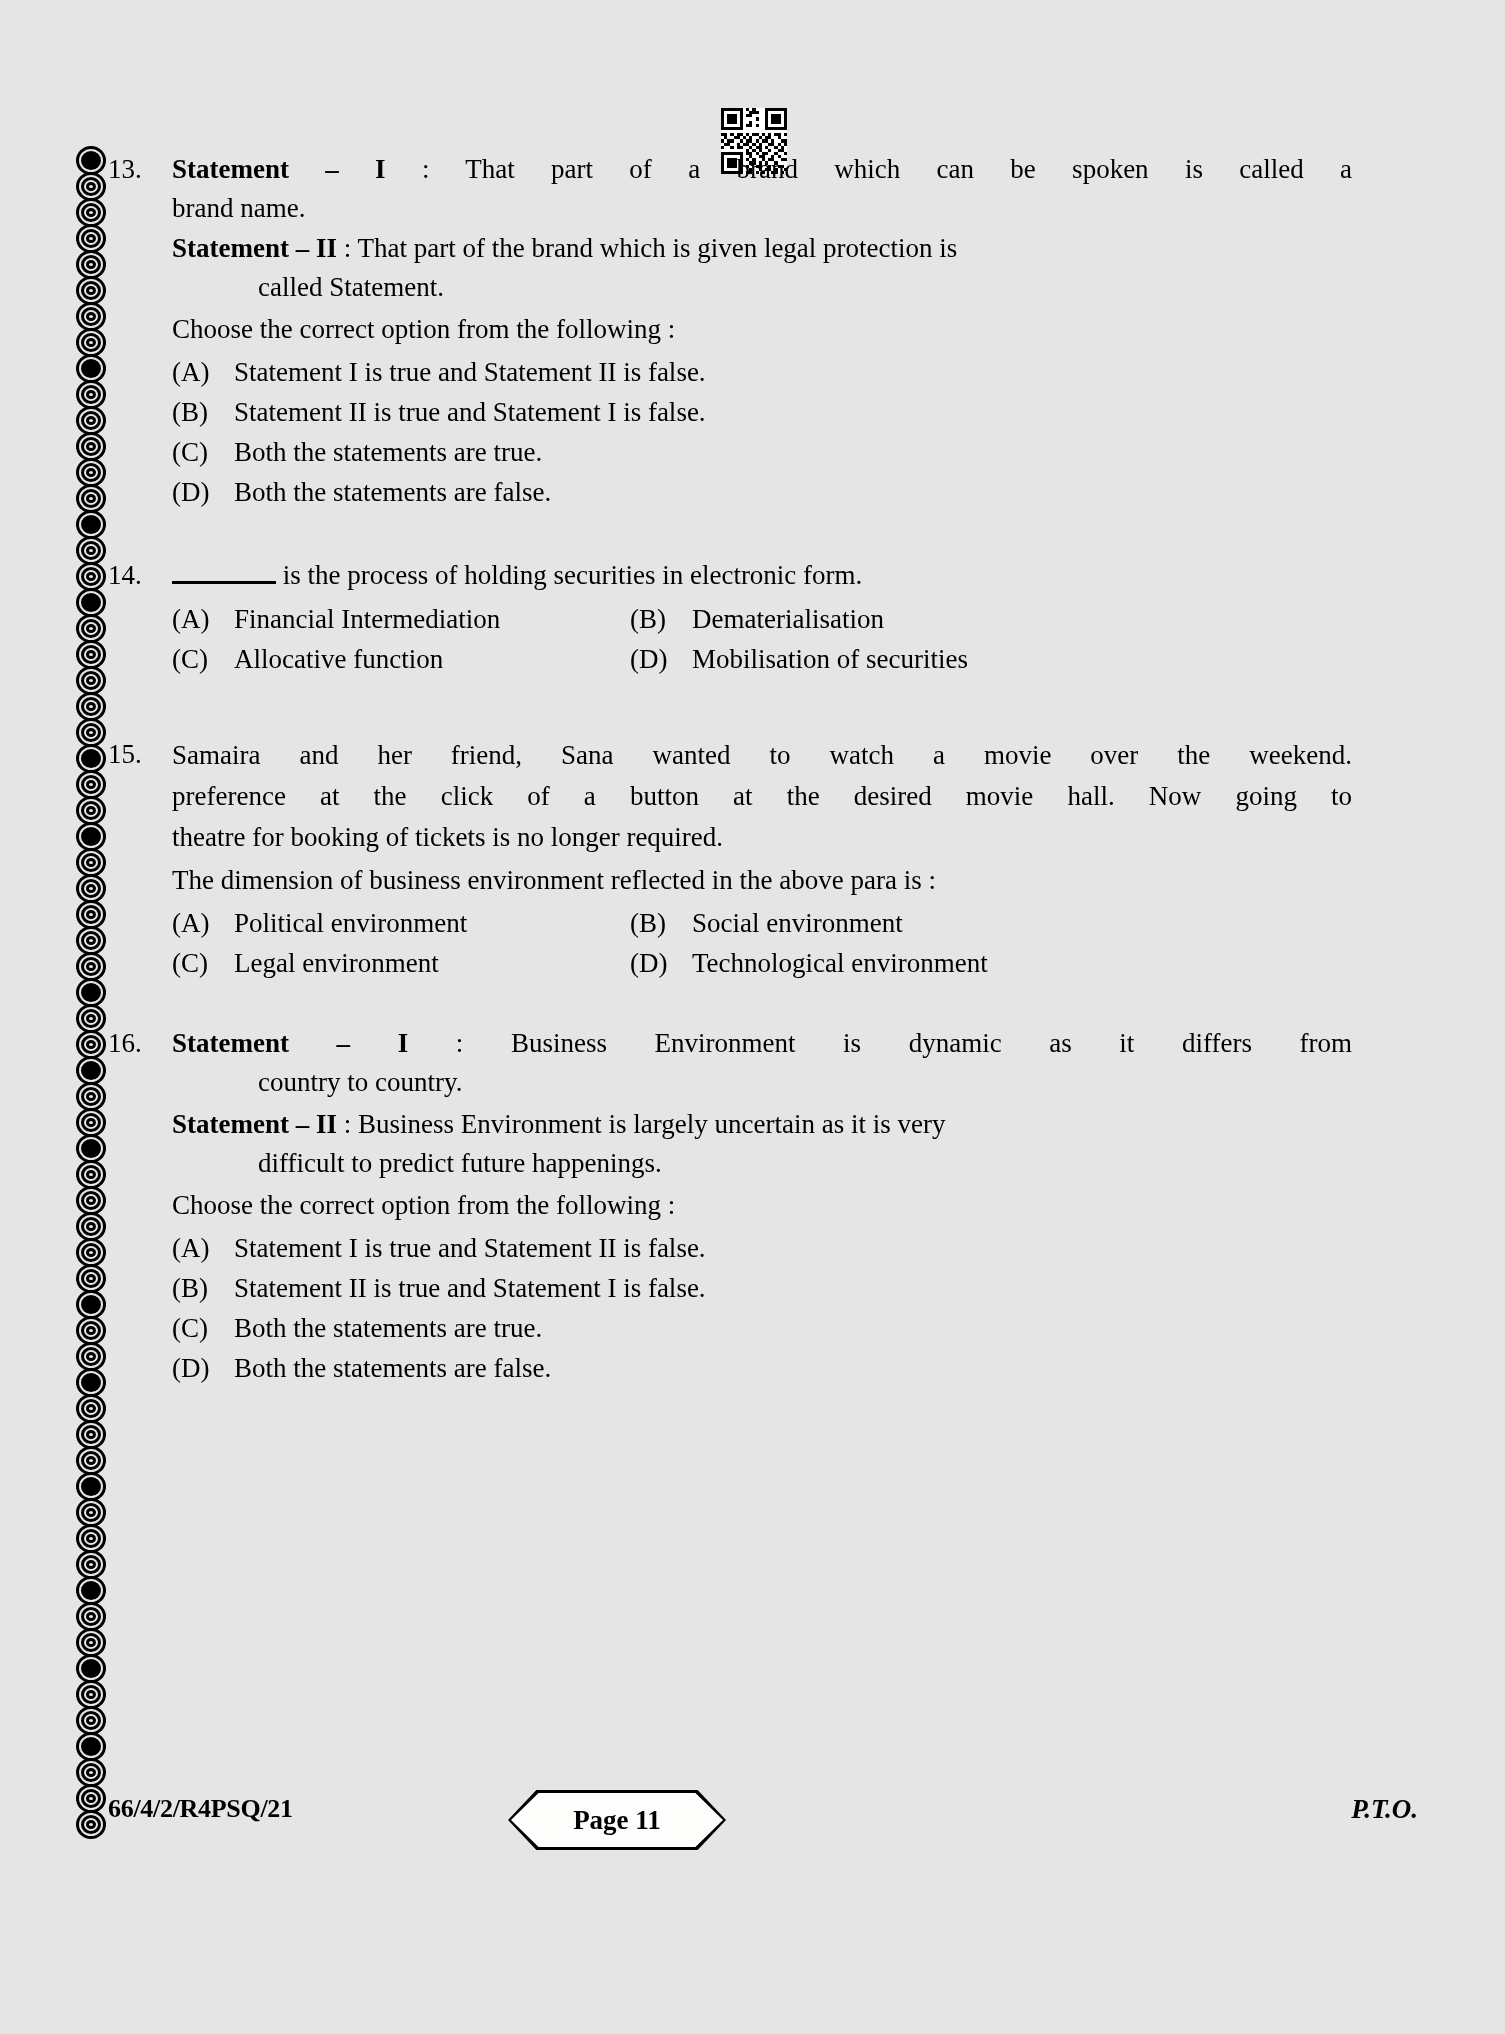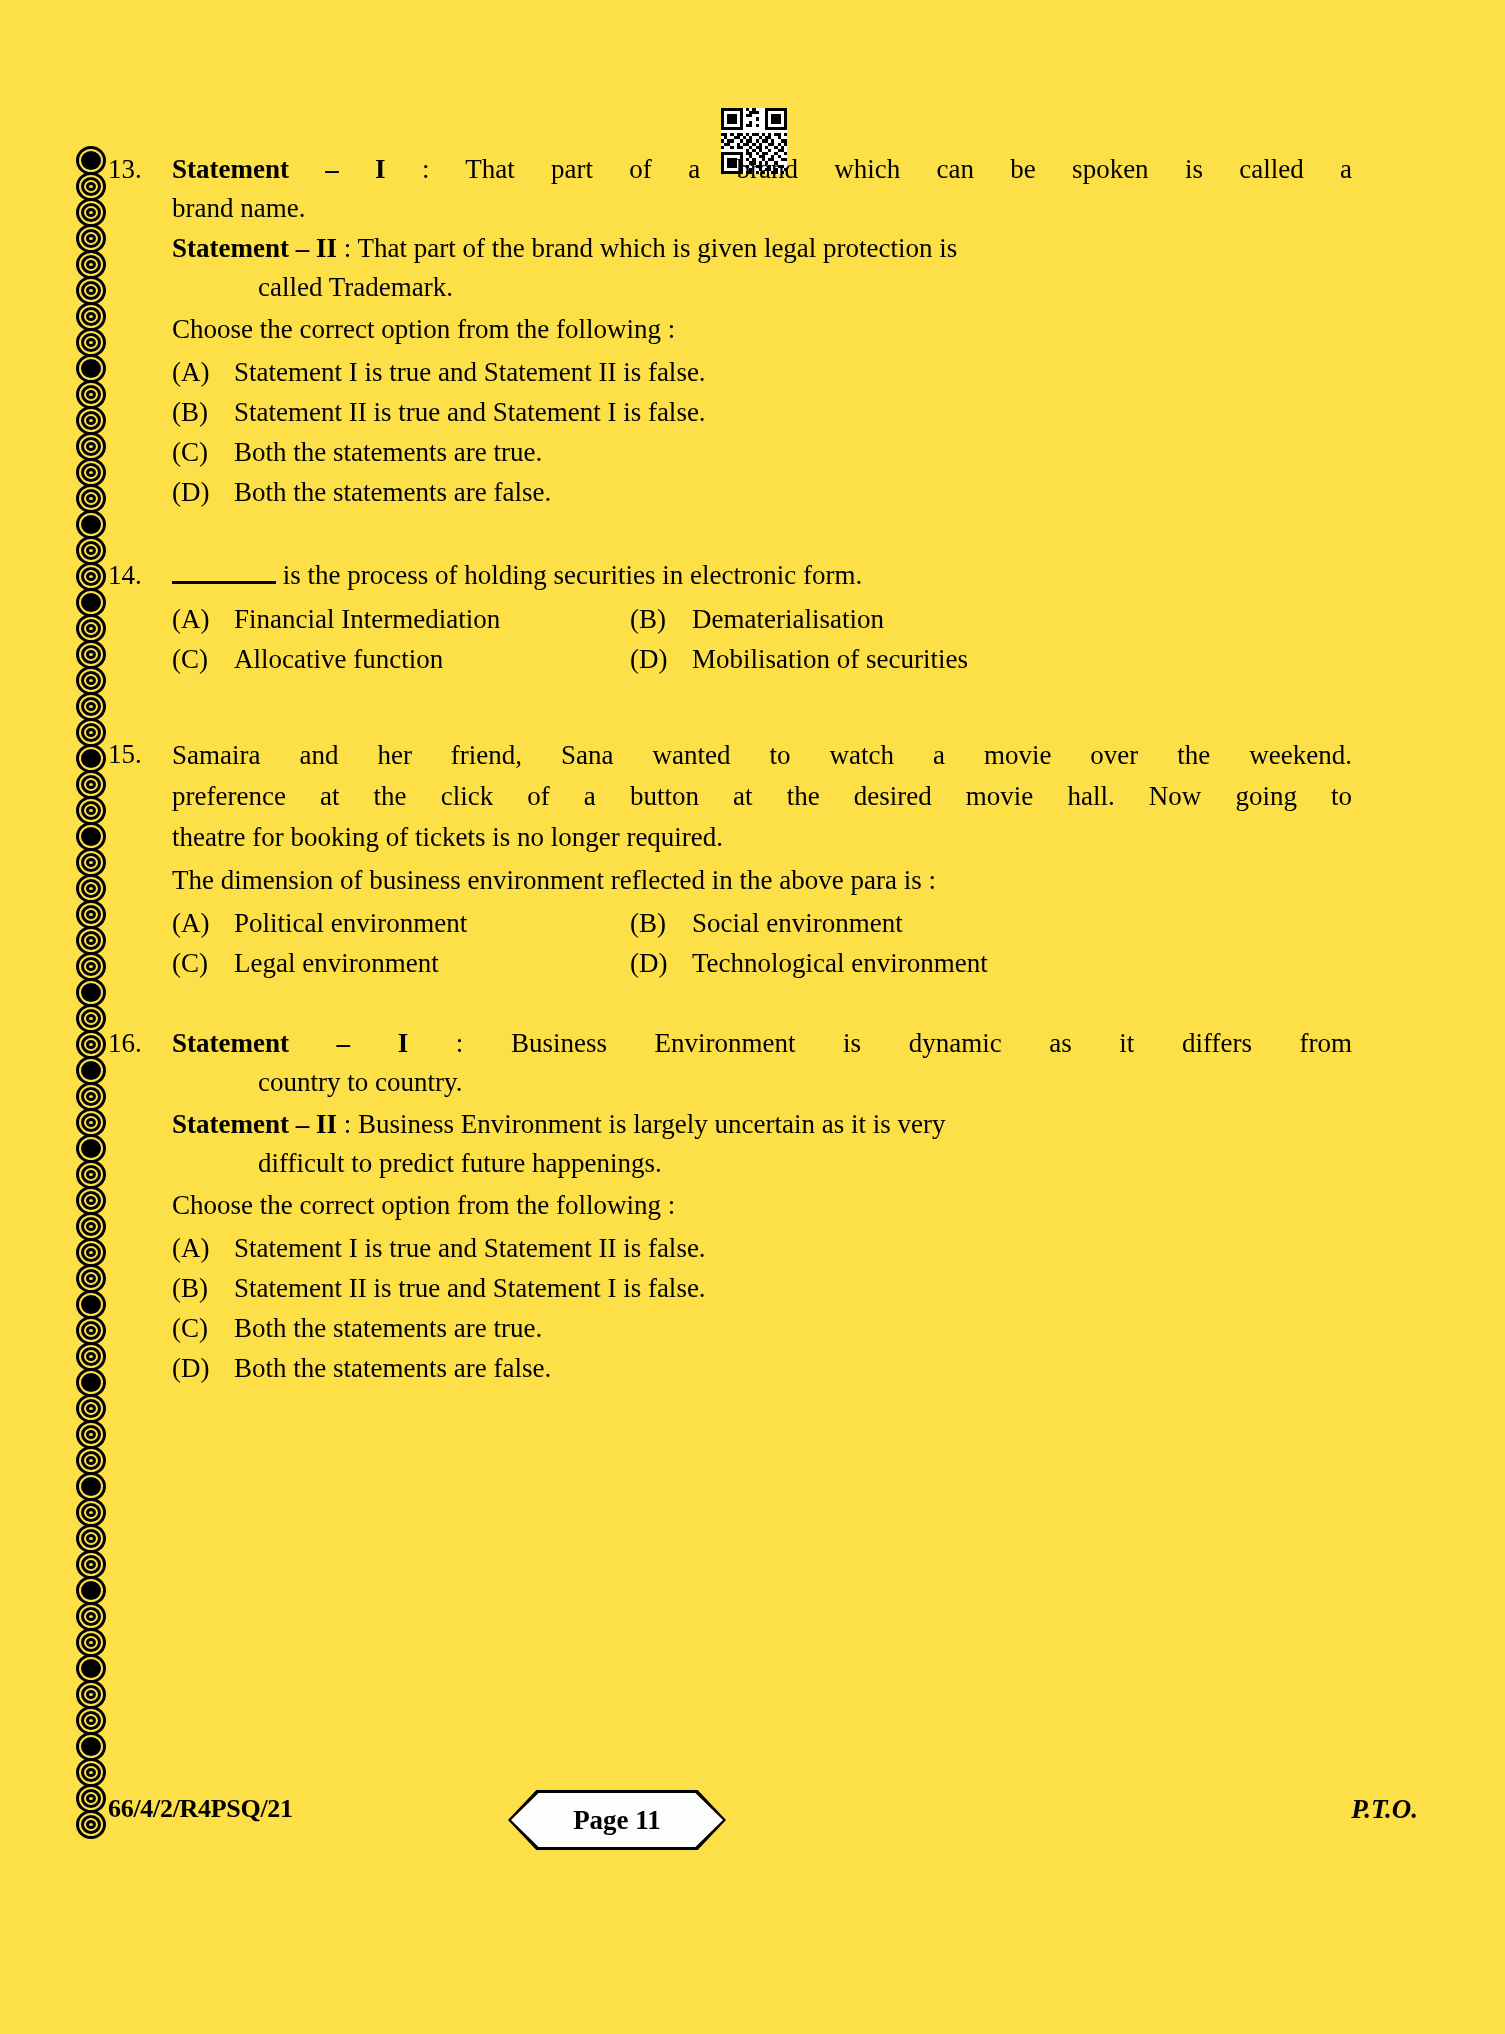--- a/index.html
+++ b/index.html
@@ -12,21 +12,21 @@
     height: 2034px;
     position: relative;
     font-family: "Liberation Serif", "DejaVu Serif", serif;
     color: #000000;
     overflow: hidden;
   }
 
   .page {
     position: absolute;
     inset: 0;
-    background: #fde047;
+    background: #e5e5e5;
   }
 
   
   .qr-wrap {
     position: absolute;
     left: 718px;
     top: 108px;
     width: 72px;
     height: 66px;
   }
@@ -633,21 +633,21 @@
     <div class="q" style="margin-bottom:44px;">
       <div class="q-num">13.</div>
       <div class="q-body">
         <div class="line just">
           <b>Statement – I</b><span> : </span><span>That part of a brand which can be spoken is called a</span>
         </div>
         <div class="line nojust">brand name.</div>
         <div class="line nojust" style="margin-top:1px;">
           <b>Statement – II</b><span> : </span><span>That part of the brand which is given legal protection is</span>
         </div>
-        <div class="line nojust hang">called Trademark.</div>
+        <div class="line nojust hang">called Statement.</div>
         <div class="line nojust" style="margin-top:3px;">Choose the correct option from the following :</div>
         <div class="opt-row" style="margin-top:3px;">
           <div class="opt">
             <span class="opt-key">(A)</span>
             <span class="opt-text">Statement I is true and Statement II is false.</span>
           </div>
         </div>
         <div class="opt-row">
           <div class="opt">
             <span class="opt-key">(B)</span>

